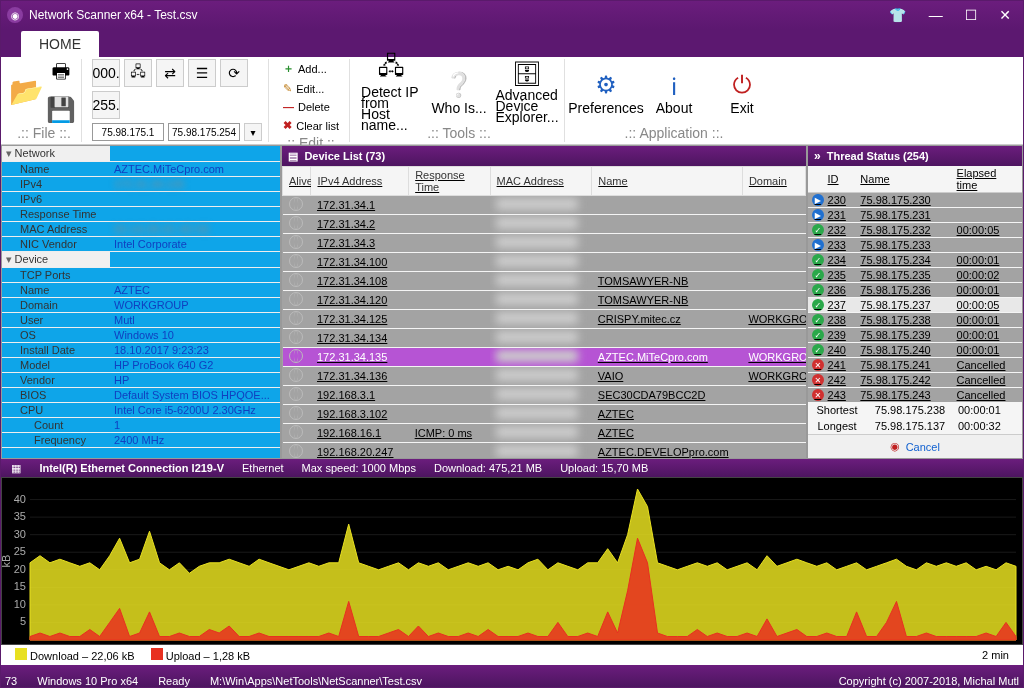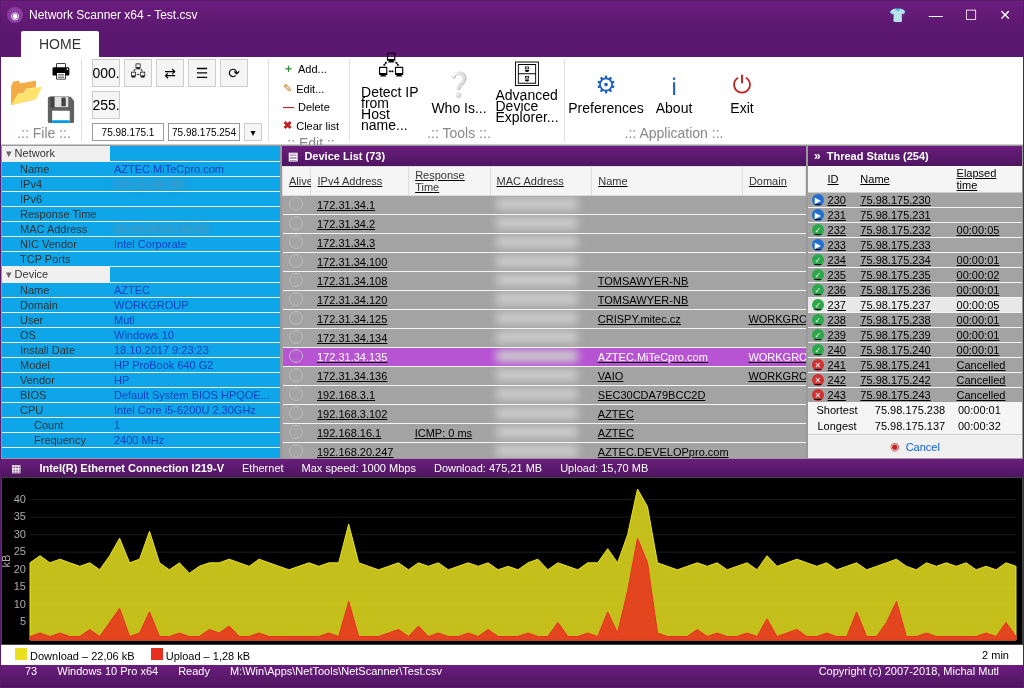--- a/index.html
+++ b/index.html
@@ -52,21 +52,21 @@
 .tic.play { background:#2070d0; }
 .tic.ok { background:#2aa84a; }
 .tic.err { background:#d03030; }
 .tsum { background:#f5f5f5; padding:2px 4px; display:flex; font-size:11px;text-align:center; }
 .cancelbar { height:24px; background:#f0f0f0; display:flex; align-items:center; justify-content:center; color:#1060d0; cursor:pointer; border-top:1px solid #ccc; gap:6px; }
 .netbar { height:18px; background:linear-gradient(#6b1d7d,#4d1560); color:#fff; display:flex; align-items:center; padding:0 10px; gap:18px; font-size:11px; }
 .chart { height:168px; background:#000; position:relative; border:1px solid #444; }
 .chart svg { width:100%; height:100%; }
 .legend { height:20px; background:#fff; display:flex; align-items:center; padding:0 14px; gap:16px; }
 .legend .sw { width:12px; height:12px; display:inline-block; }
-.status { height:22px; background:linear-gradient(#6b1d7d,#4d1560); color:#fff; display:flex; align-items:flex-start; padding:0 24px; gap:20px; font-size:11px; }
+.status { height:22px; background:linear-gradient(#6b1d7d,#4d1560); color:#fff; display:flex; align-items:flex-end; padding:0 4px; gap:20px; font-size:11px; }
 .status .spacer{flex:1;}
 .chev { cursor:pointer; font-size:12px; }
 .col-id{width:30px;} .col-tname{width:96px;} .col-elap{width:64px;}
 .col-alive{width:28px;} .col-ip{width:96px;} .col-rt{width:80px;} .col-mac{width:100px;} .col-dname{width:148px;} .col-dom{width:62px;}
 </style>
 </head>
 <body>
 
 <div class="titlebar">
   <span class="appicon">◉</span>
@@ -211,25 +211,25 @@
         </div>
         <div class="proprow">
           <div class="propk" style="padding-left:18px">MAC Address</div>
           <div class="propv blur">00:1A:2B:3C:4D:5E</div>
         </div>
         <div class="proprow">
           <div class="propk" style="padding-left:18px">NIC Vendor</div>
           <div class="propv">Intel Corporate</div>
         </div>
         <div class="proprow">
+          <div class="propk cat">Device</div>
+          <div class="propv"></div>
+        </div>
+        <div class="proprow">
           <div class="propk" style="padding-left:18px">TCP Ports</div>
-          <div class="propv"></div>
-        </div>
-        <div class="proprow">
-          <div class="propk cat">Device</div>
           <div class="propv"></div>
         </div>
         <div class="proprow">
           <div class="propk" style="padding-left:18px">Name</div>
           <div class="propv">AZTEC</div>
         </div>
         <div class="proprow">
           <div class="propk" style="padding-left:18px">Domain</div>
           <div class="propv">WORKGROUP</div>
         </div>

